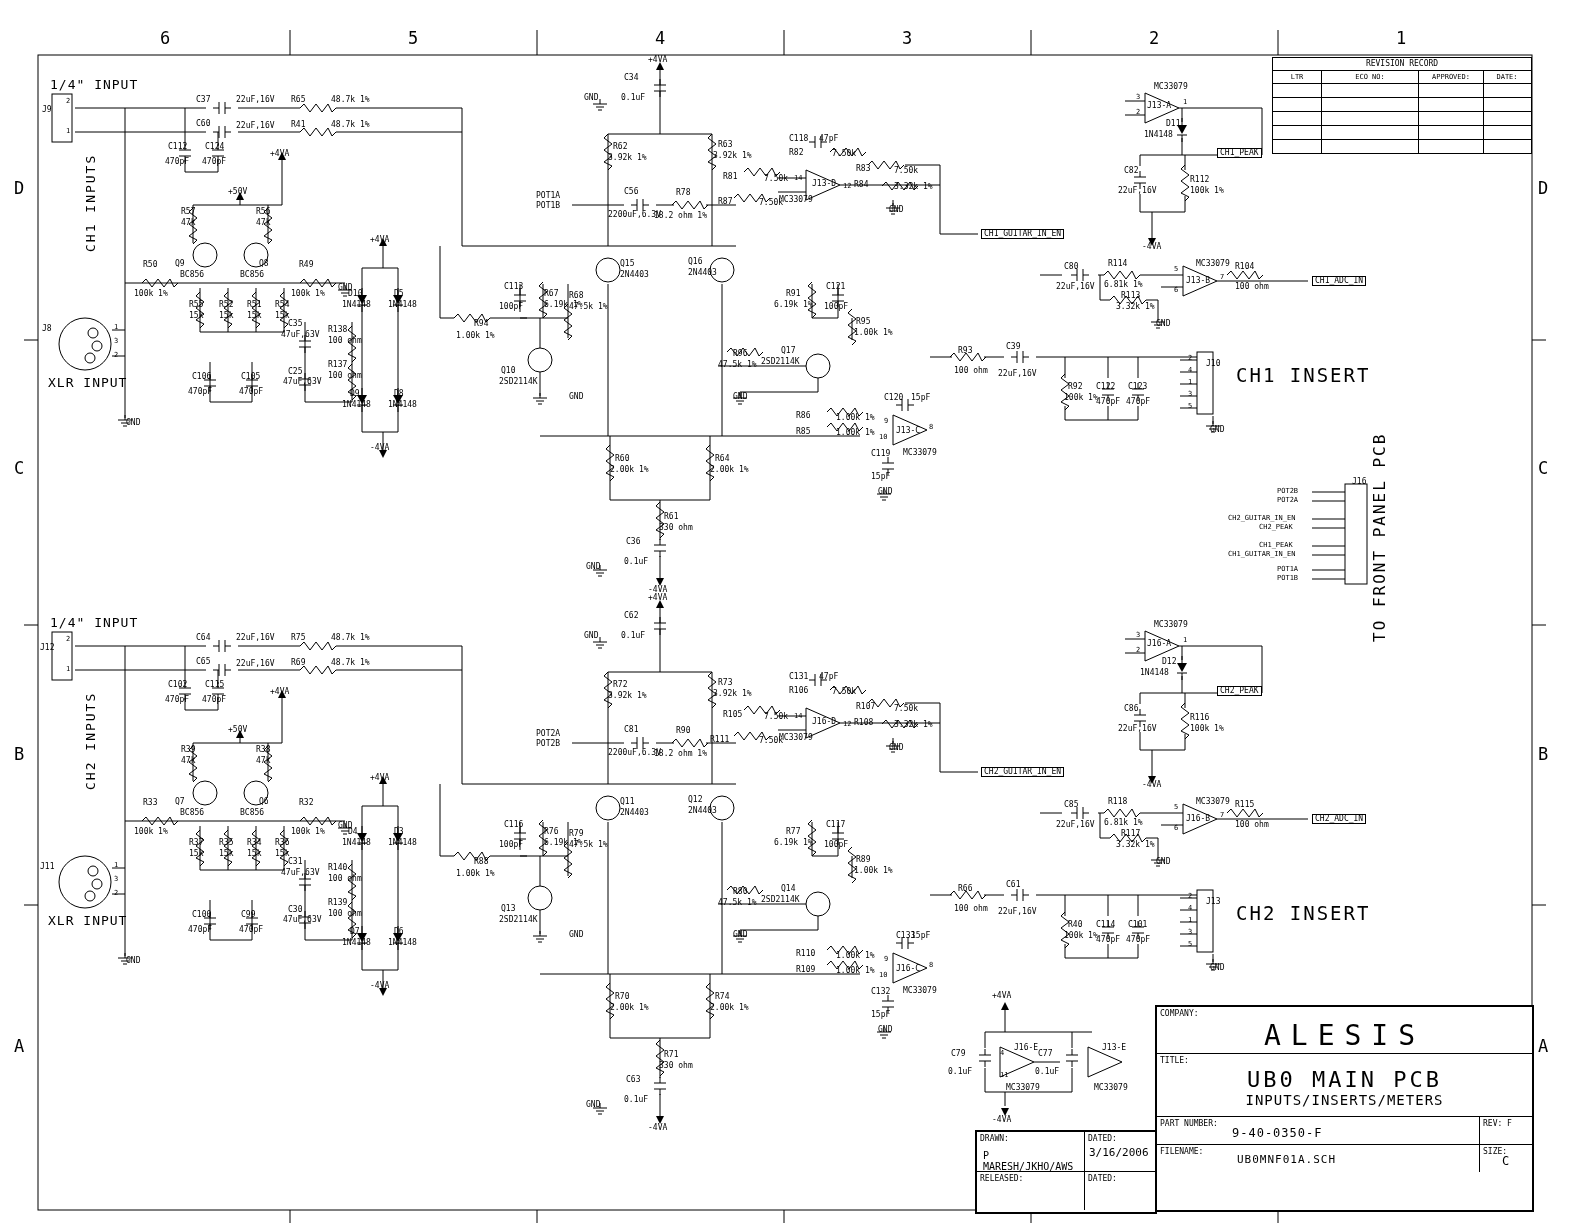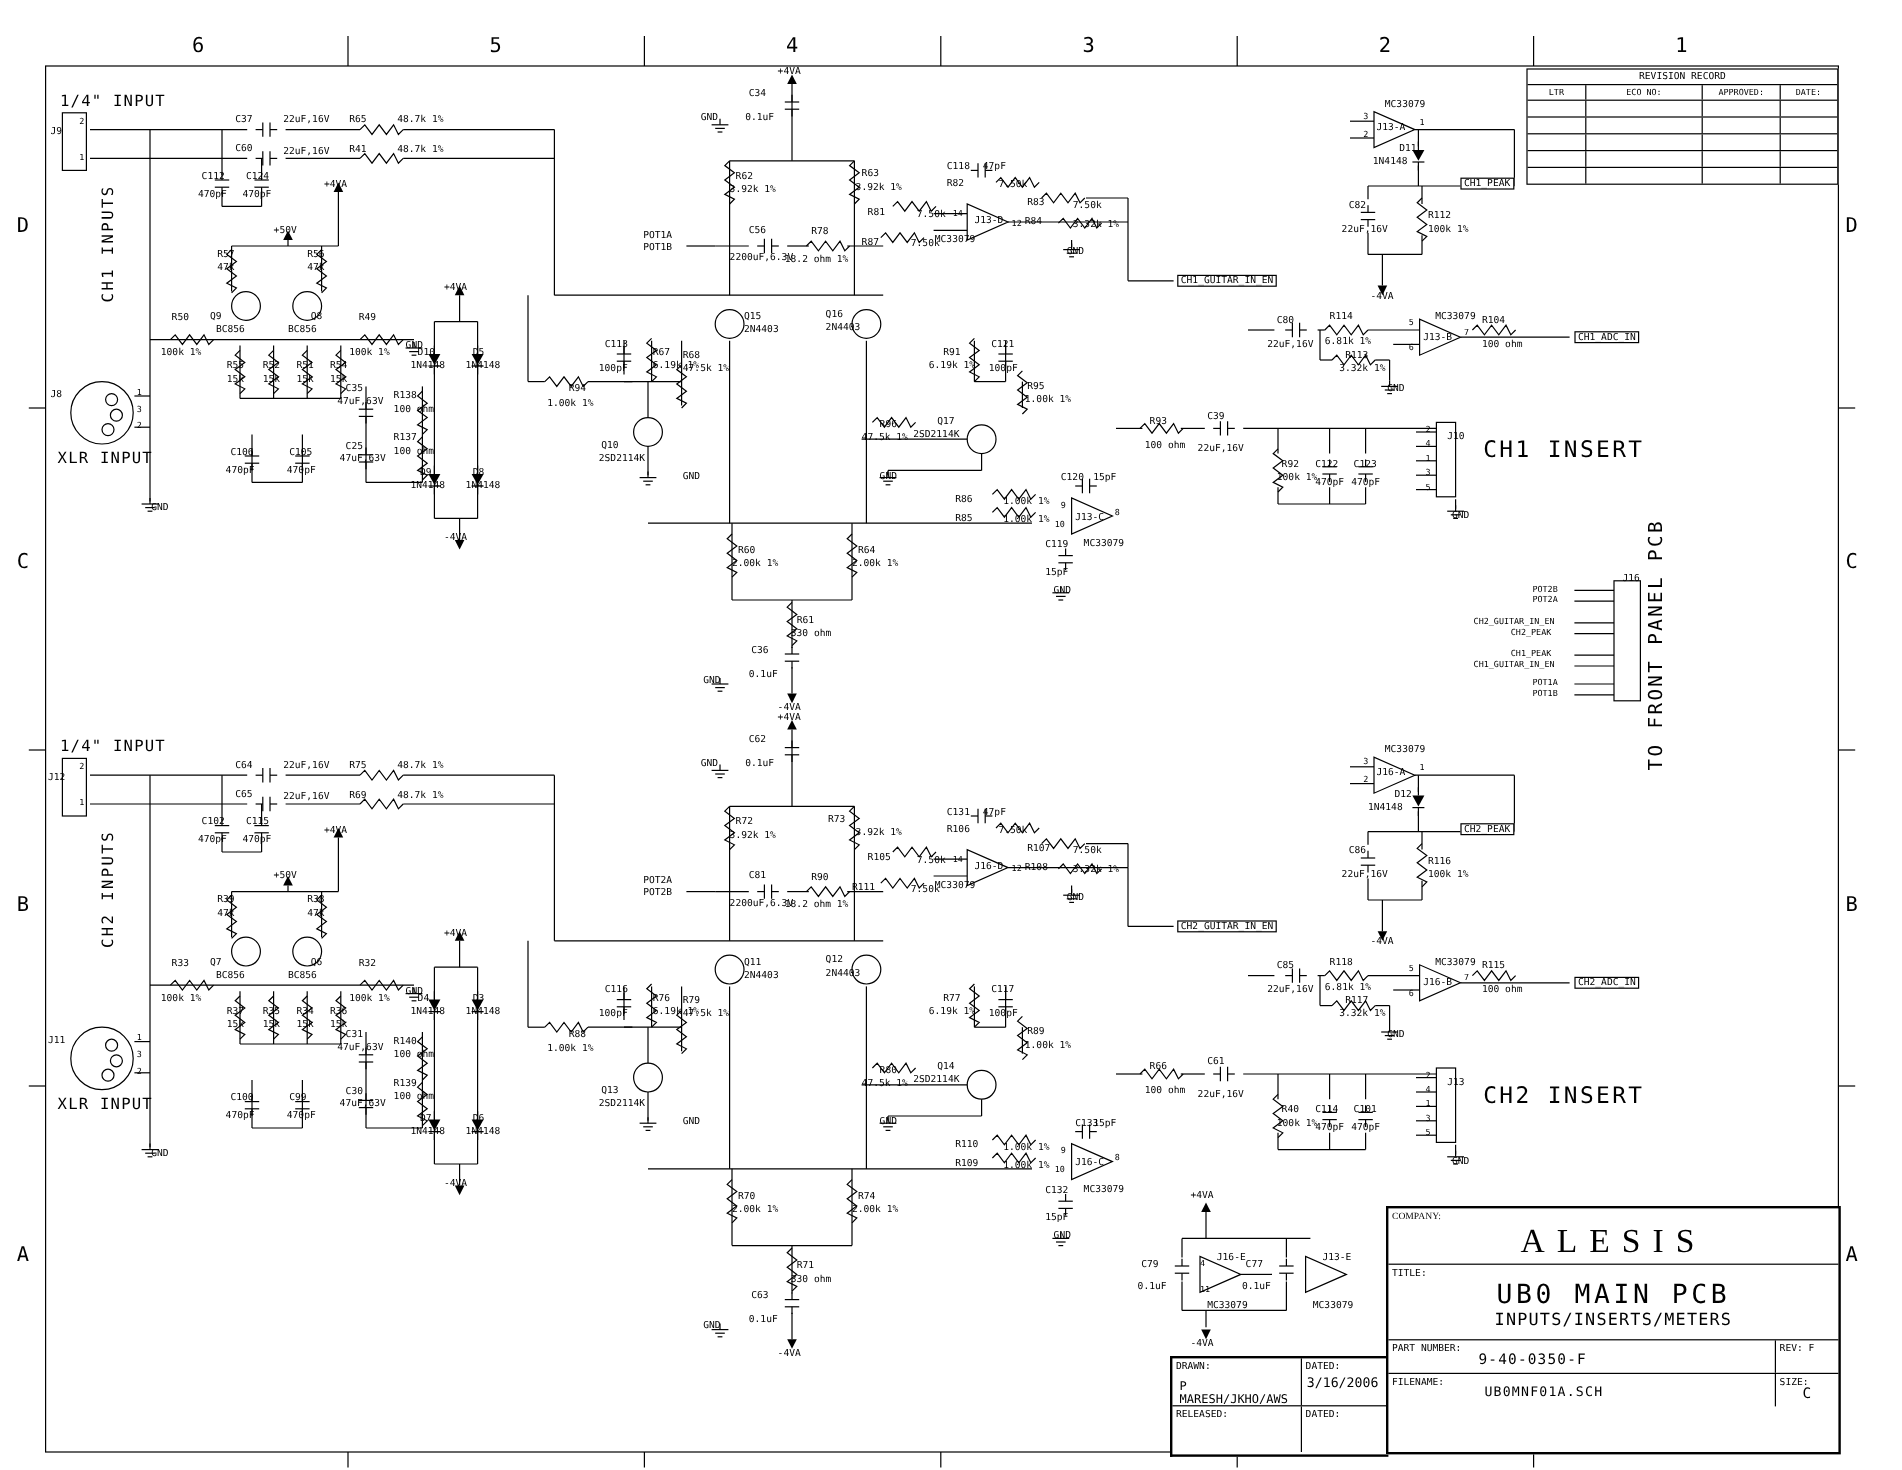--- a/index.html
+++ b/index.html
@@ -24,21 +24,21 @@
   .rr-title{height:12px;border-bottom:1px solid #000;text-align:center;font-size:8px;line-height:12px;}
   .rr-row{display:flex;border-bottom:1px solid #000;height:13px;}
   .rr-row:last-child{border-bottom:0;}
   .rr-head{height:12px;text-align:center;line-height:12px;}
   .rr-c{border-right:1px solid #000;height:100%;}
   .rc1{width:48px;}.rc2{width:96px;}.rc3{width:64px;}.rc4{width:46px;border-right:0;}
 
   
   .tblock{position:absolute;left:1155px;top:1005px;width:375px;height:203px;border:2px solid #000;background:#fff;}
   .tl{position:absolute;left:3px;top:2px;font-size:8px;}
-  .tb-company{position:relative;height:46px;border-bottom:1px solid #000;font-family:Liberation Serif, serif;}
+  .tb-company{position:relative;height:46px;border-bottom:1px solid #000;}
   .tb-big{text-align:center;font-size:28px;letter-spacing:10px;padding-top:12px;}
   .tb-title{position:relative;height:62px;border-bottom:1px solid #000;}
   .tb-t1{text-align:center;font-size:22px;letter-spacing:3px;padding-top:13px;}
   .tb-t2{text-align:center;font-size:14px;letter-spacing:1px;}
   .tb-row{position:relative;display:flex;border-bottom:1px solid #000;}
   .tb-row:last-child{border-bottom:0;}
   .tb-c1{position:relative;flex:1;}
   .tb-c2{position:relative;width:52px;border-left:1px solid #000;}
   .tb-c2w{position:relative;width:130px;border-left:1px solid #000;}
   .v12{position:absolute;left:75px;top:9px;font-size:12px;letter-spacing:1px;}
@@ -1041,21 +1041,21 @@
       <span class="lbl sm" style="left: 114px; top: 862px;">1</span>
       <span class="lbl sm" style="left: 114px; top: 876px;">3</span>
       <span class="lbl sm" style="left: 114px; top: 890px;">2</span>
       <span class="lbl md" style="left: 48px; top: 914px;">XLR INPUT</span>
       <span class="lbl" style="left: 648px; top: 594px;">+4VA</span>
       <span class="lbl" style="left: 624px; top: 612px;">C62</span>
       <span class="lbl" style="left: 621px; top: 632px;">0.1uF</span>
       <span class="lbl" style="left: 584px; top: 632px;">GND</span>
       <span class="lbl" style="left: 613px; top: 681px;">R72</span>
       <span class="lbl" style="left: 608px; top: 692px;">3.92k 1%</span>
-      <span class="lbl" style="left: 690px; top: 679px;">R73</span>
+      <span class="lbl" style="left: 718px; top: 679px;">R73</span>
       <span class="lbl" style="left: 713px; top: 690px;">3.92k 1%</span>
       <span class="lbl" style="left: 789px; top: 673px;">C131</span>
       <span class="lbl" style="left: 819px; top: 673px;">47pF</span>
       <span class="lbl" style="left: 789px; top: 687px;">R106</span>
       <span class="lbl" style="left: 832px; top: 688px;">7.50k</span>
       <span class="lbl" style="left: 723px; top: 711px;">R105</span>
       <span class="lbl" style="left: 764px; top: 713px;">7.50k</span>
       <span class="lbl sm" style="left: 794px; top: 713px;">14</span>
       <span class="lbl" style="left: 812px; top: 718px;">J16-D</span>
       <span class="lbl sm" style="left: 843px; top: 721px;">12</span>

